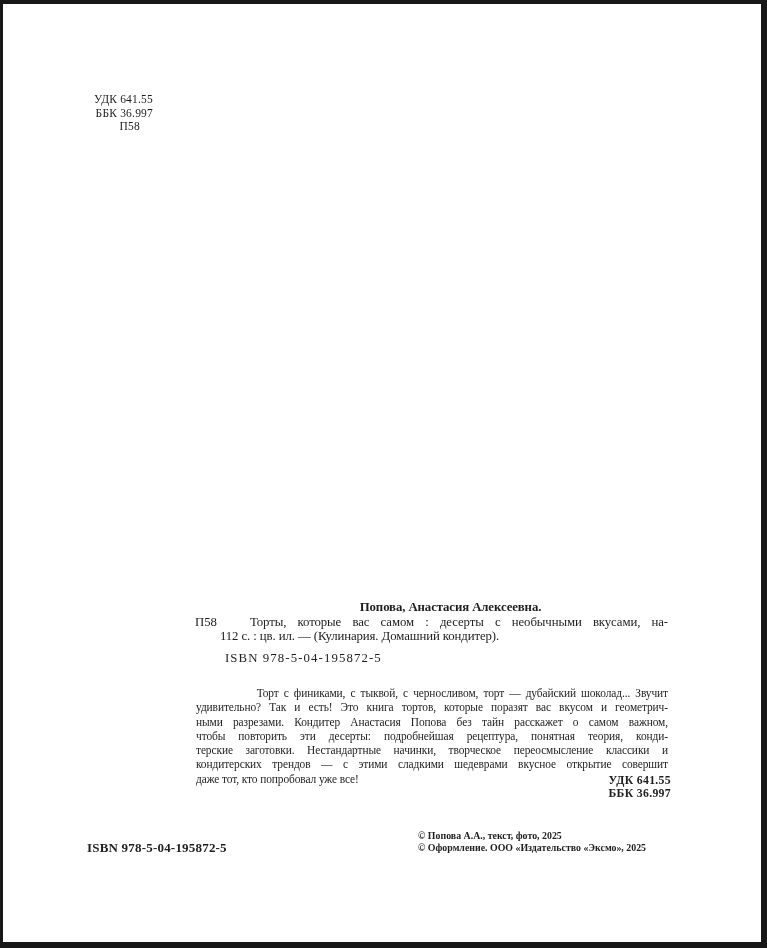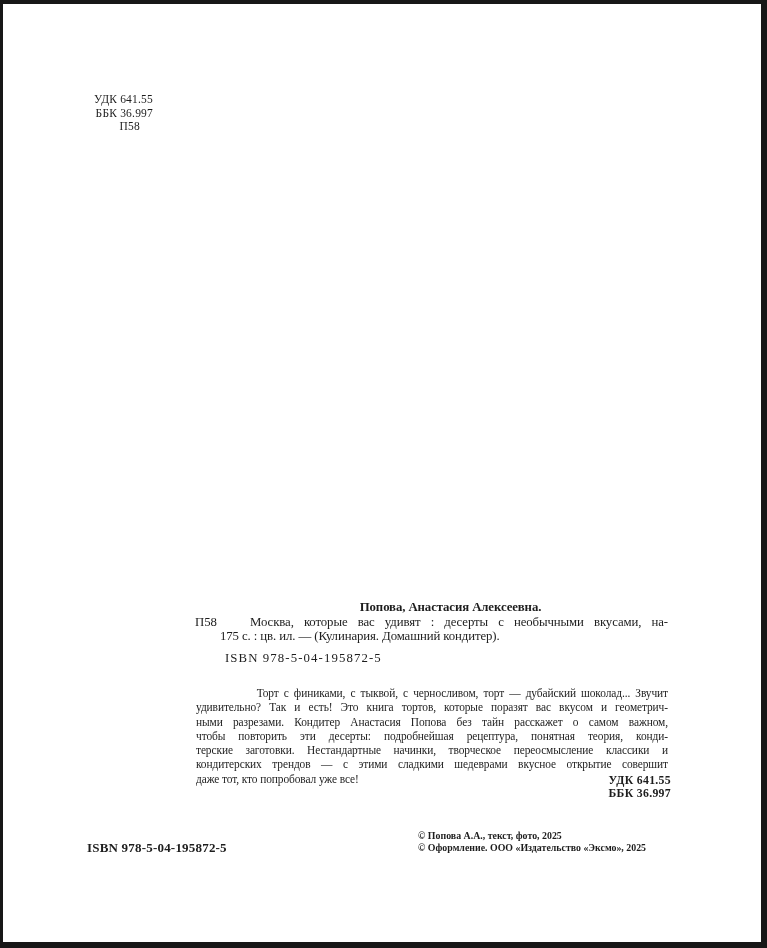--- a/index.html
+++ b/index.html
@@ -128,22 +128,22 @@
     <div>УДК 641.55</div>
     <div>ББК 36.997</div>
     <div class="sign-line">П58</div>
   </div>
 
   <div class="card">
     <div class="card-author">Попова, Анастасия Алексеевна.</div>
     <div class="card-body">
       <span class="card-sign">П58</span>
       <div class="card-entry">
-        <span class="jl jl-first">Москва, которые вас удивят : десерты с необычными вкусами, на-</span>
-        <span class="jl jl-last">175 с. : цв. ил. — (Кулинария. Домашний кондитер).</span>
+        <span class="jl jl-first">Торты, которые вас самом : десерты с необычными вкусами, на-</span>
+        <span class="jl jl-last">112 с. : цв. ил. — (Кулинария. Домашний кондитер).</span>
       </div>
       <div class="card-isbn">ISBN 978-5-04-195872-5</div>
     </div>
   </div>
 
   <div class="annotation">
     <span class="jl indent">Торт с финиками, с тыквой, с черносливом, торт — дубайский шоколад... Звучит</span>
     <span class="jl">удивительно? Так и есть! Это книга тортов, которые поразят вас вкусом и геометрич-</span>
     <span class="jl">ными разрезами. Кондитер Анастасия Попова без тайн расскажет о самом важном,</span>
     <span class="jl">чтобы повторить эти десерты: подробнейшая рецептура, понятная теория, конди-</span>

